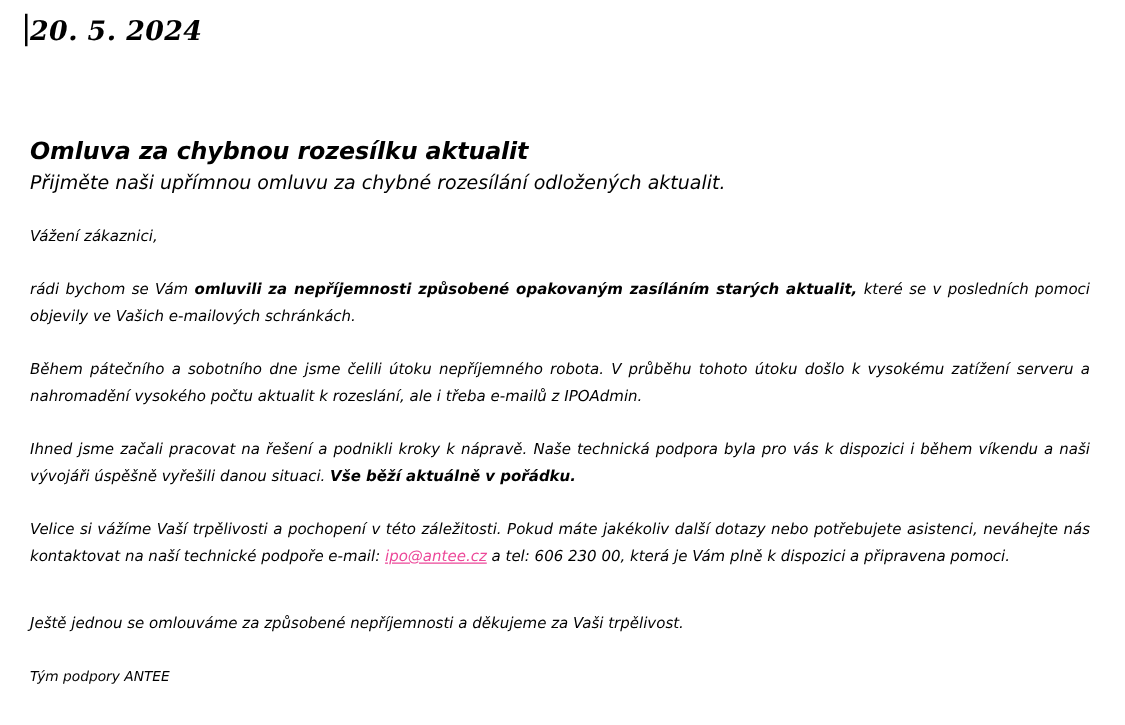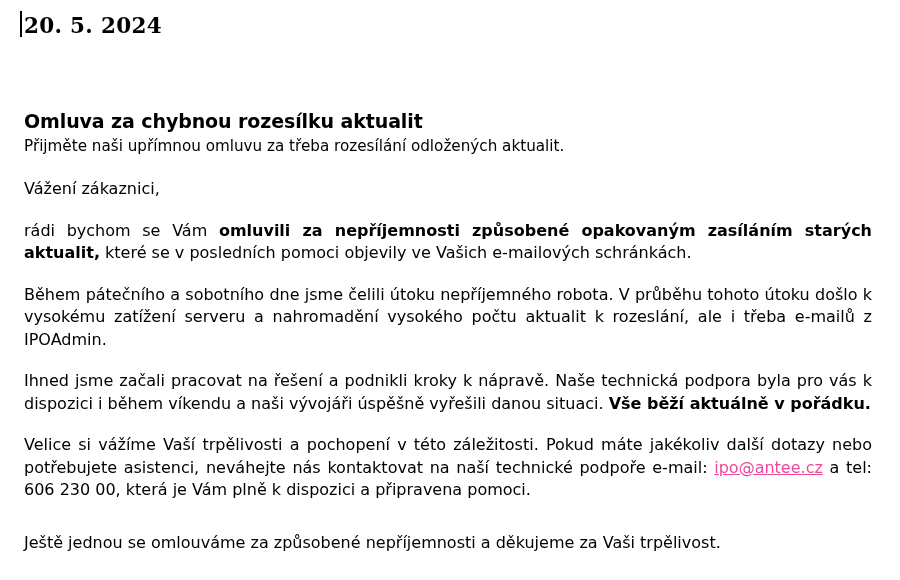--- a/index.html
+++ b/index.html
@@ -14,20 +14,21 @@
     font-family: "DejaVu Sans", sans-serif;
     color: #000000;
   }
   .page {
     position: relative;
     width: 900px;
     height: 452px;
     background: #ffffff;
     box-sizing: border-box;
     padding: 12px 28px 0 20px;
+    font-style: italic;
   }
   .caret {
     position: absolute;
     left: 20px;
     top: 11px;
     width: 2px;
     height: 26px;
     background: #000000;
   }
   .doc-date {
@@ -50,21 +51,21 @@
   }
   .subtitle {
     font-size: 15.2px;
     line-height: 20px;
     margin: 3px 0 0 4px;
   }
   .body-block {
     margin-left: 4px;
   }
   p.para {
-    font-size: 16px;
+    font-size: 12px;
     line-height: 22.5px;
     margin: 0;
     text-align: justify;
     text-justify: inter-word;
   }
   p.para.nojust {
     text-align: left;
   }
   .gap-sm { height: 19px; }
   .gap-md { height: 22px; }
@@ -85,21 +86,21 @@
 
 <div class="page">
 
   <div class="caret"></div>
 
   <div class="doc-date">20. 5. 2024</div>
 
   <div class="spacer-1"></div>
 
   <h1 class="doc-title">Omluva za chybnou rozesílku aktualit</h1>
-  <div class="subtitle">Přijměte naši upřímnou omluvu za třeba rozesílání odložených aktualit.</div>
+  <div class="subtitle">Přijměte naši upřímnou omluvu za chybné rozesílání odložených aktualit.</div>
 
   <div class="body-block">
 
     <div class="gap-md"></div>
     <p class="para nojust">Vážení zákaznici,</p>
 
     <div class="gap-sm"></div>
     <p class="para"><span>rádi bychom se Vám </span><b>omluvili za nepříjemnosti způsobené opakovaným zasíláním starých aktualit,</b><span> které se v posledních pomoci objevily ve Vašich e-mailových schránkách.</span></p>
 
     <div class="gap-sm"></div>

